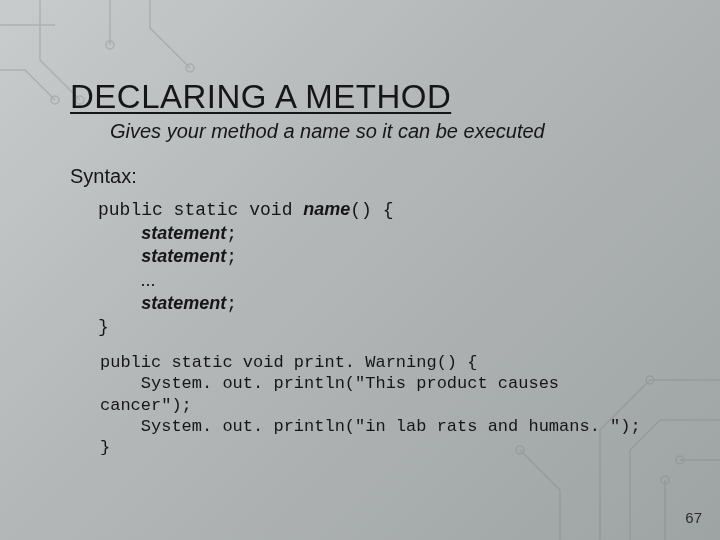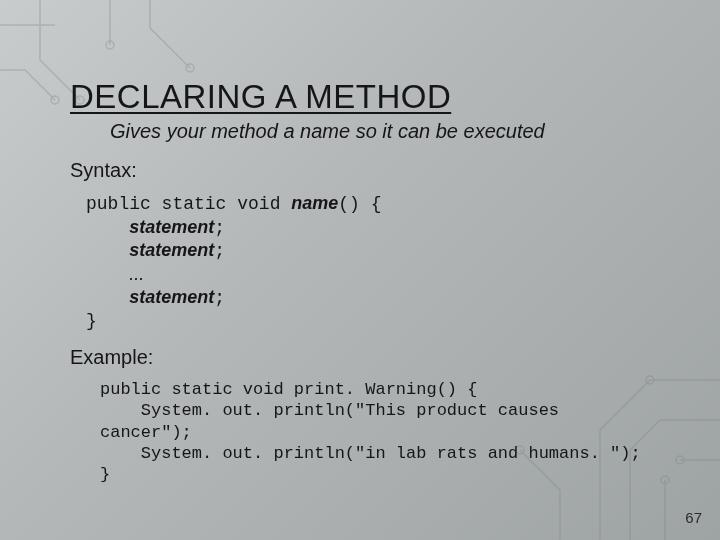--- a/index.html
+++ b/index.html
@@ -23,32 +23,32 @@
     font-weight: 400;
     text-decoration: underline;
     text-underline-offset: 4px;
     text-decoration-thickness: 2px;
     margin-bottom: 4px;
   }
   .subtitle {
     font-size: 20px;
     font-style: italic;
     margin-left: 40px;
-    margin-bottom: 16px;
+    margin-bottom: 22px;
   }
   .label {
     font-size: 20px;
     margin-bottom: 10px;
   }
   .codeblock {
     font-family: "Courier New", Courier, monospace;
     font-size: 18px;
     line-height: 1.25;
     white-space: pre;
-    margin-left: 16px;
+    margin-left: 28px;
     margin-bottom: 14px;
   }
   .codeblock .kw { font-family: "Courier New", Courier, monospace; }
   .codeblock .bi { font-weight: bold; font-style: italic; font-family: Arial, Helvetica, sans-serif; }
   .codeblock .it { font-style: italic; font-family: Arial, Helvetica, sans-serif; }
   .example .codeblock { font-size: 17px; margin-left: 30px; }
   .pagenum {
     position: absolute;
     right: 18px;
     bottom: 14px;
@@ -91,21 +91,20 @@
 
   <div class="label">Syntax:</div>
 
   <div class="codeblock"><span class="kw">public static void </span><span class="bi">name</span><span class="kw">() {</span>
     <span class="bi">statement</span><span class="kw">;</span>
     <span class="bi">statement</span><span class="kw">;</span>
     <span class="it">...</span>
     <span class="bi">statement</span><span class="kw">;</span>
 <span class="kw">}</span></div>
 
-  <div class="label">Example:</div>
 
   <div class="example">
     <div class="codeblock"><span>public static void print. Warning() {</span>
 <span>    System. out. println("This product causes</span>
 <span>cancer");</span>
 <span>    System. out. println("in lab rats and humans. ");</span>
 <span>}</span></div>
   </div>
 
   <div class="pagenum">67</div>

